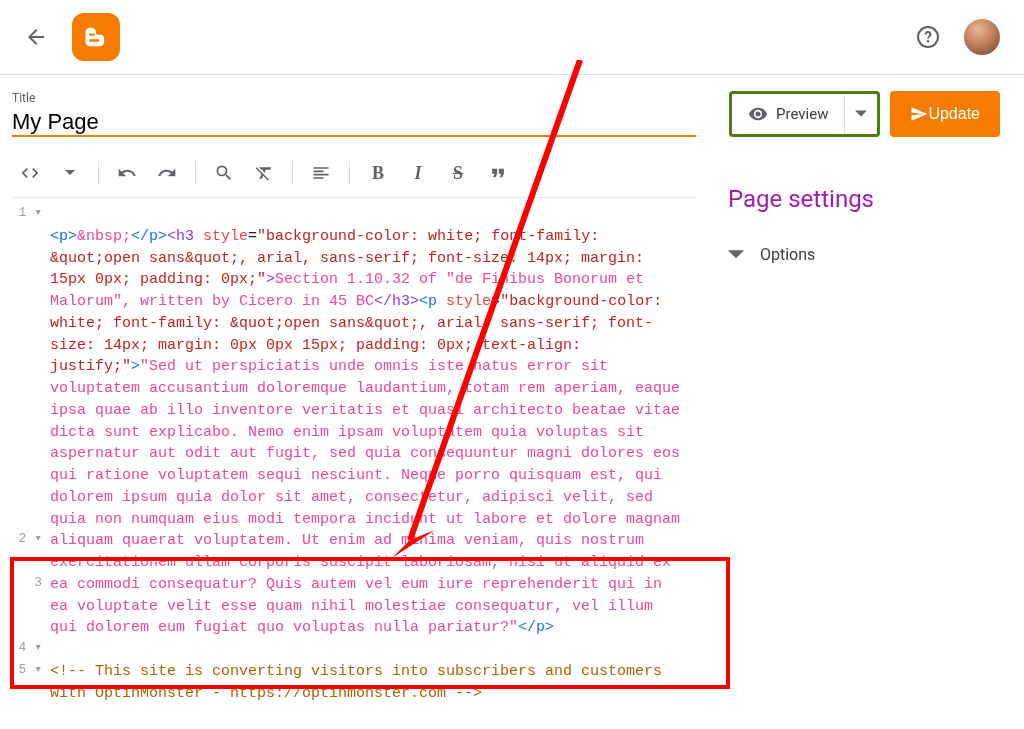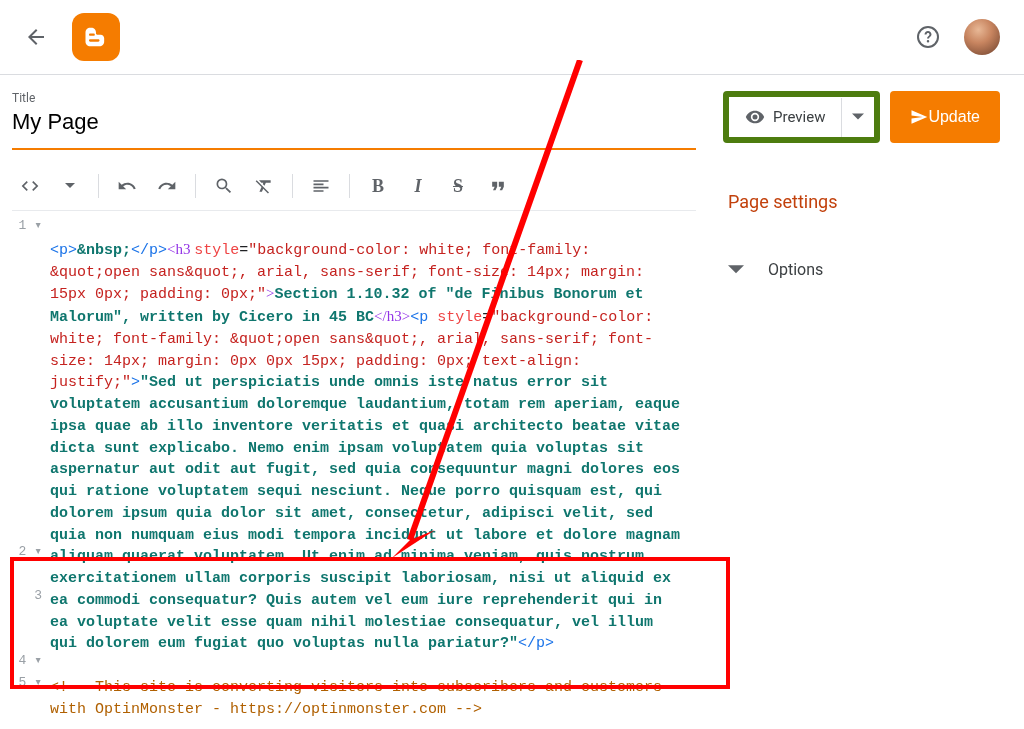--- a/index.html
+++ b/index.html
@@ -14,50 +14,50 @@
   .avatar { width: 36px; height: 36px; border-radius: 50%; background: radial-gradient(circle at 40% 30%, #e8b896 0%, #c88560 40%, #6b3f2b 100%); }
   .help-icon { width: 24px; height: 24px; cursor: pointer; }
 
   .divider { height: 1px; background: #dadce0; }
 
   .content { display: flex; padding: 16px 24px 0 12px; gap: 24px; }
   .main-col { flex: 1; min-width: 0; }
   .side-col { width: 280px; display: flex; flex-direction: column; gap: 8px; }
 
   .title-label { font-size: 12px; color: #5f6368; padding-left: 0; margin-bottom: 0; }
-  .title-input { width: 100%; border: none; border-bottom: 2px solid #f57c00; font-size: 22px; padding: 4px 0 13px 0; outline: none; background: transparent; margin-bottom: 12px; }
+  .title-input { width: 100%; border: none; border-bottom: 2px solid #f57c00; font-size: 22px; padding: 4px 0 0 0; outline: none; background: transparent; margin-bottom: 12px; }
 
   .action-row { display: flex; gap: 10px; justify-content: flex-end; margin-bottom: 20px; }
-  .btn-preview { display: flex; align-items: center; border: 6px solid #4d7c0f; border-radius: 4px; overflow: hidden; background: #fff; }
+  .btn-preview { display: flex; align-items: center; border: 3px solid #4d7c0f; border-radius: 4px; overflow: hidden; background: #fff; }
   .btn-preview .main { display: flex; align-items: center; gap: 8px; padding: 10px 16px; cursor: pointer; font-size: 15px; color: #3c4043; }
   .btn-preview .caret { border-left: 1px solid #dadce0; padding: 10px 10px; cursor: pointer; }
   .btn-update { display: flex; align-items: center; background: #f57c00; color: #fff; border: none; border-radius: 4px; padding: 10px 20px; cursor: pointer; font-size: 16px; font-weight: 500; }
 
-  .settings-head { font-size: 18px; color: #c2410c; padding: 20px 8px 16px 8px; }
-  .options-row { display: flex; align-items: center; gap: 24px; padding: 8px; cursor: pointer; color: #3c4043; font-size: 16px; margin-top: 16px; }
+  .settings-head { font-size: 24px; color: #a21caf; padding: 20px 8px 16px 8px; }
+  .options-row { display: flex; align-items: center; gap: 16px; padding: 8px; cursor: pointer; color: #3c4043; font-size: 16px; }
 
   .toolbar { display: flex; align-items: center; gap: 4px; padding: 6px 0; }
   .tb-sep { width: 1px; height: 24px; background: #dadce0; margin: 0 6px; }
   .tb-btn { width: 36px; height: 36px; display: flex; align-items: center; justify-content: center; cursor: pointer; border-radius: 4px; }
   .tb-btn svg { width: 20px; height: 20px; fill: #5f6368; }
   .tb-btn .txt { font-size: 18px; font-weight: bold; color: #5f6368; font-family: "Times New Roman", serif; }
   .caret-sm svg { width: 10px; height: 10px; }
 
   .editor { position: relative; font-family: "Courier New", monospace; font-size: 15px; line-height: 1.45; display: flex; border-top: 1px solid #e8eaed; }
   .gutter { width: 38px; text-align: right; padding: 6px 8px 6px 4px; color: #9aa0a6; font-size: 13px; user-select: none; background: #fff; }
   .gutter div { height: 21.75px; }
   .code { flex: 1; padding: 6px 0; white-space: pre-wrap; word-break: break-word; }
   .code .ln { padding-right: 8px; }
 
   
   .c-tag { color: #1a73e8; }
   .c-attr { color: #ef4444; }
   .c-str  { color: #c5221f; }
-  .c-txt  { color: #0f766e; font-weight: bold; }
-  .c-tag2 { color: #9334e6; font-family: Liberation Serif, serif; }
+  .c-txt  { color: #ec4899; }
+  .c-tag2 { color: #9334e6; }
   .c-cmt  { color: #b06000; font-family: Liberation Mono, monospace; }
 
   .highlight-box {
     position: absolute;
     border: 4px solid #ff0000;
     pointer-events: none;
   }
   .arrow {
     position: absolute;
     pointer-events: none;

